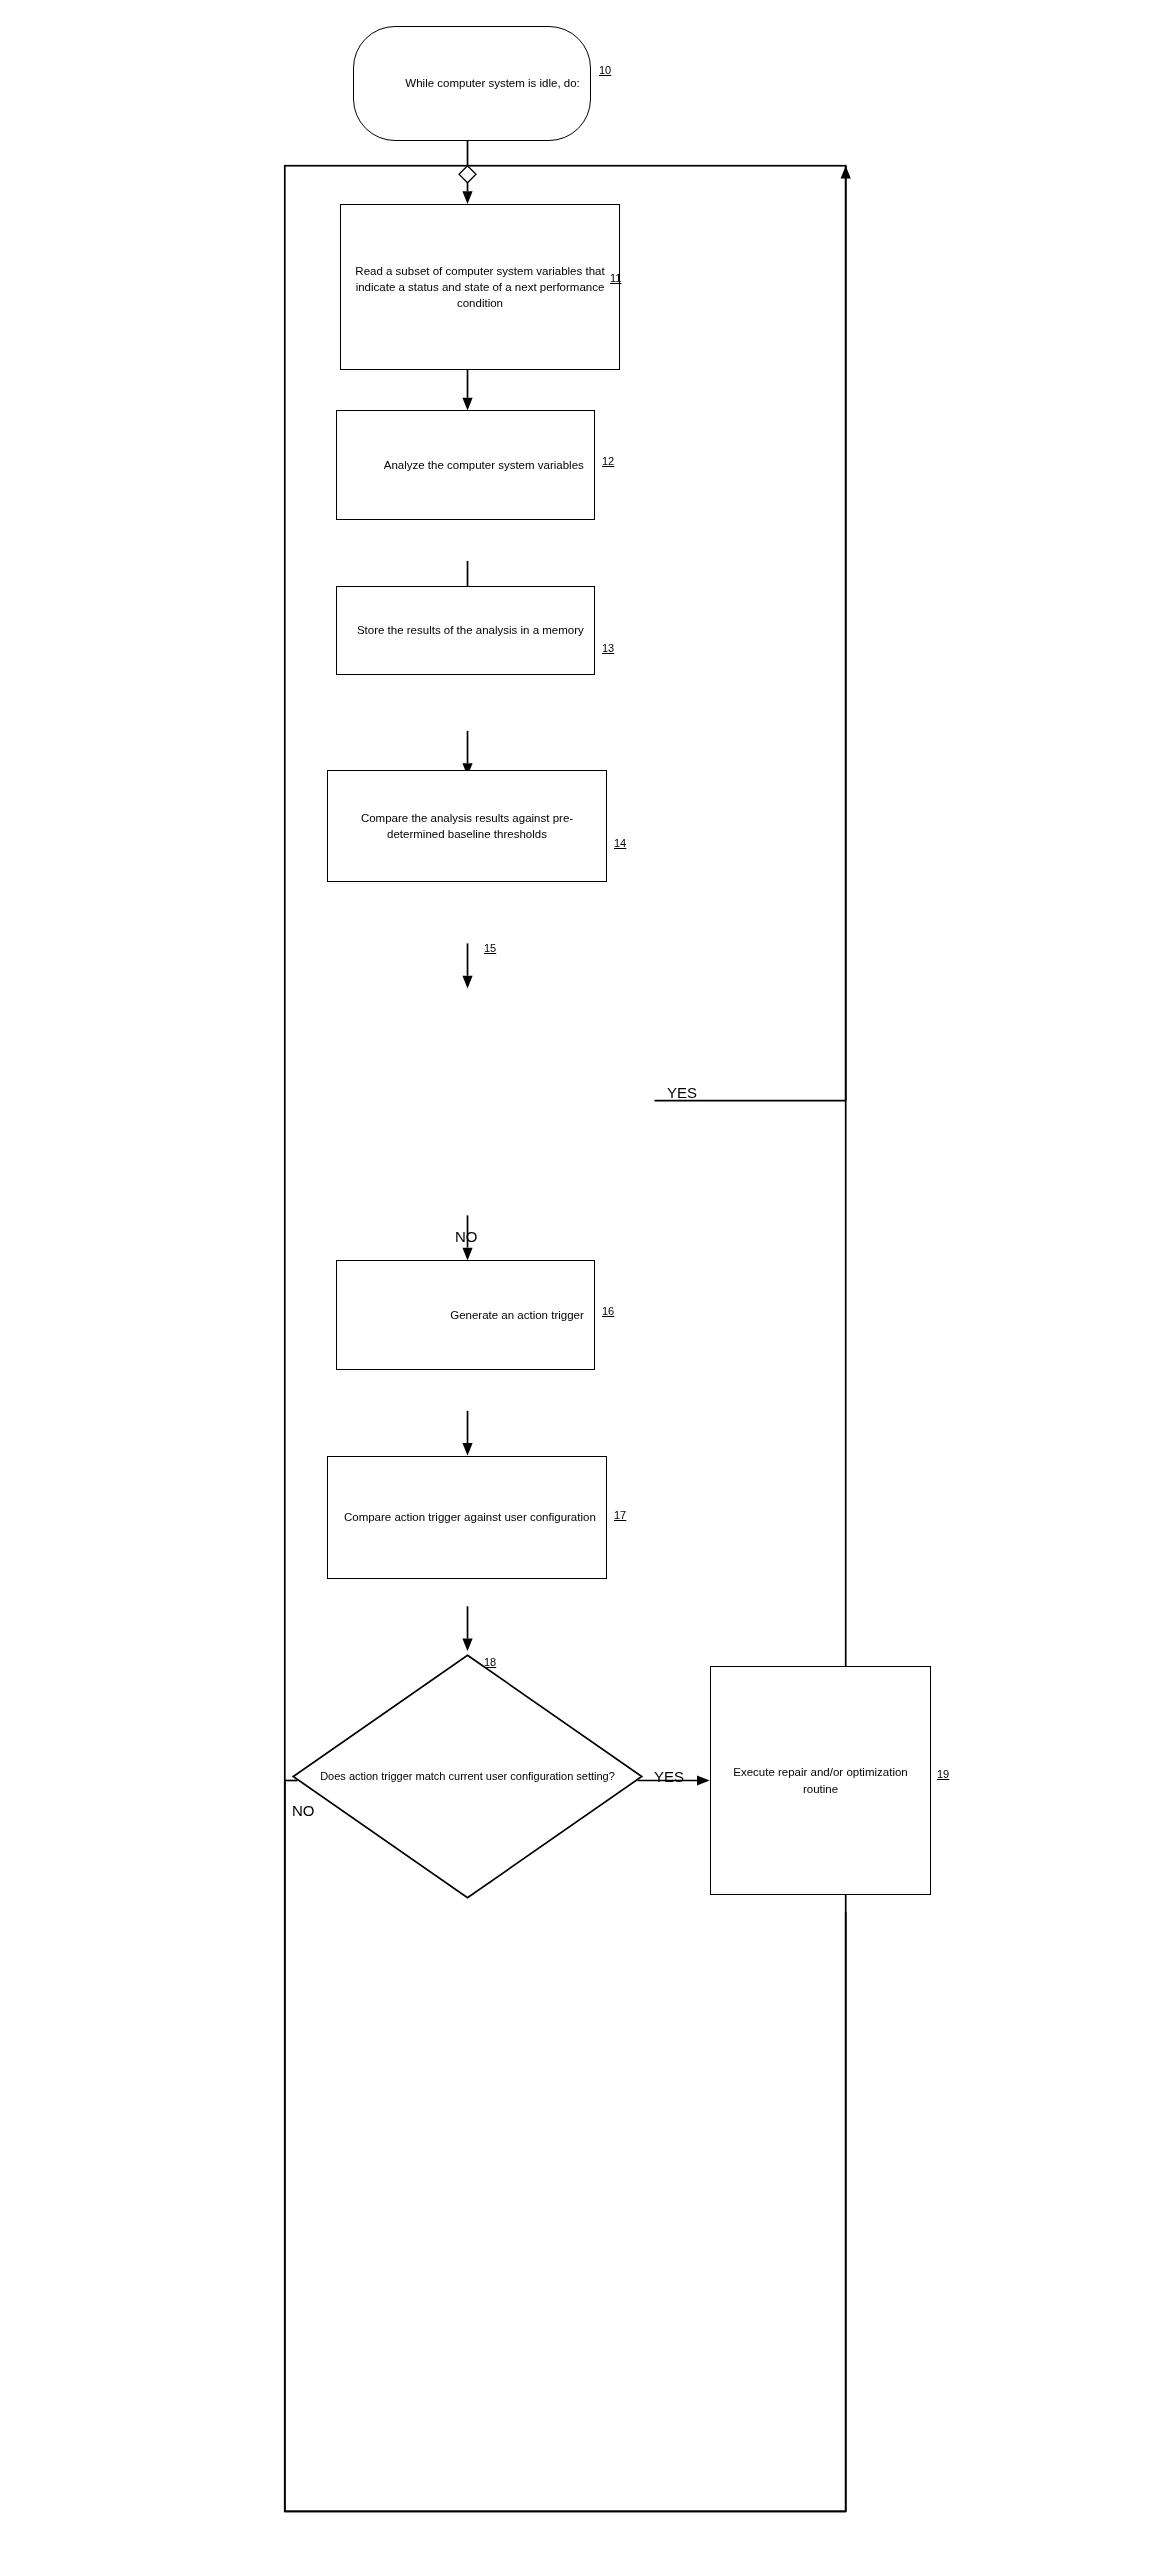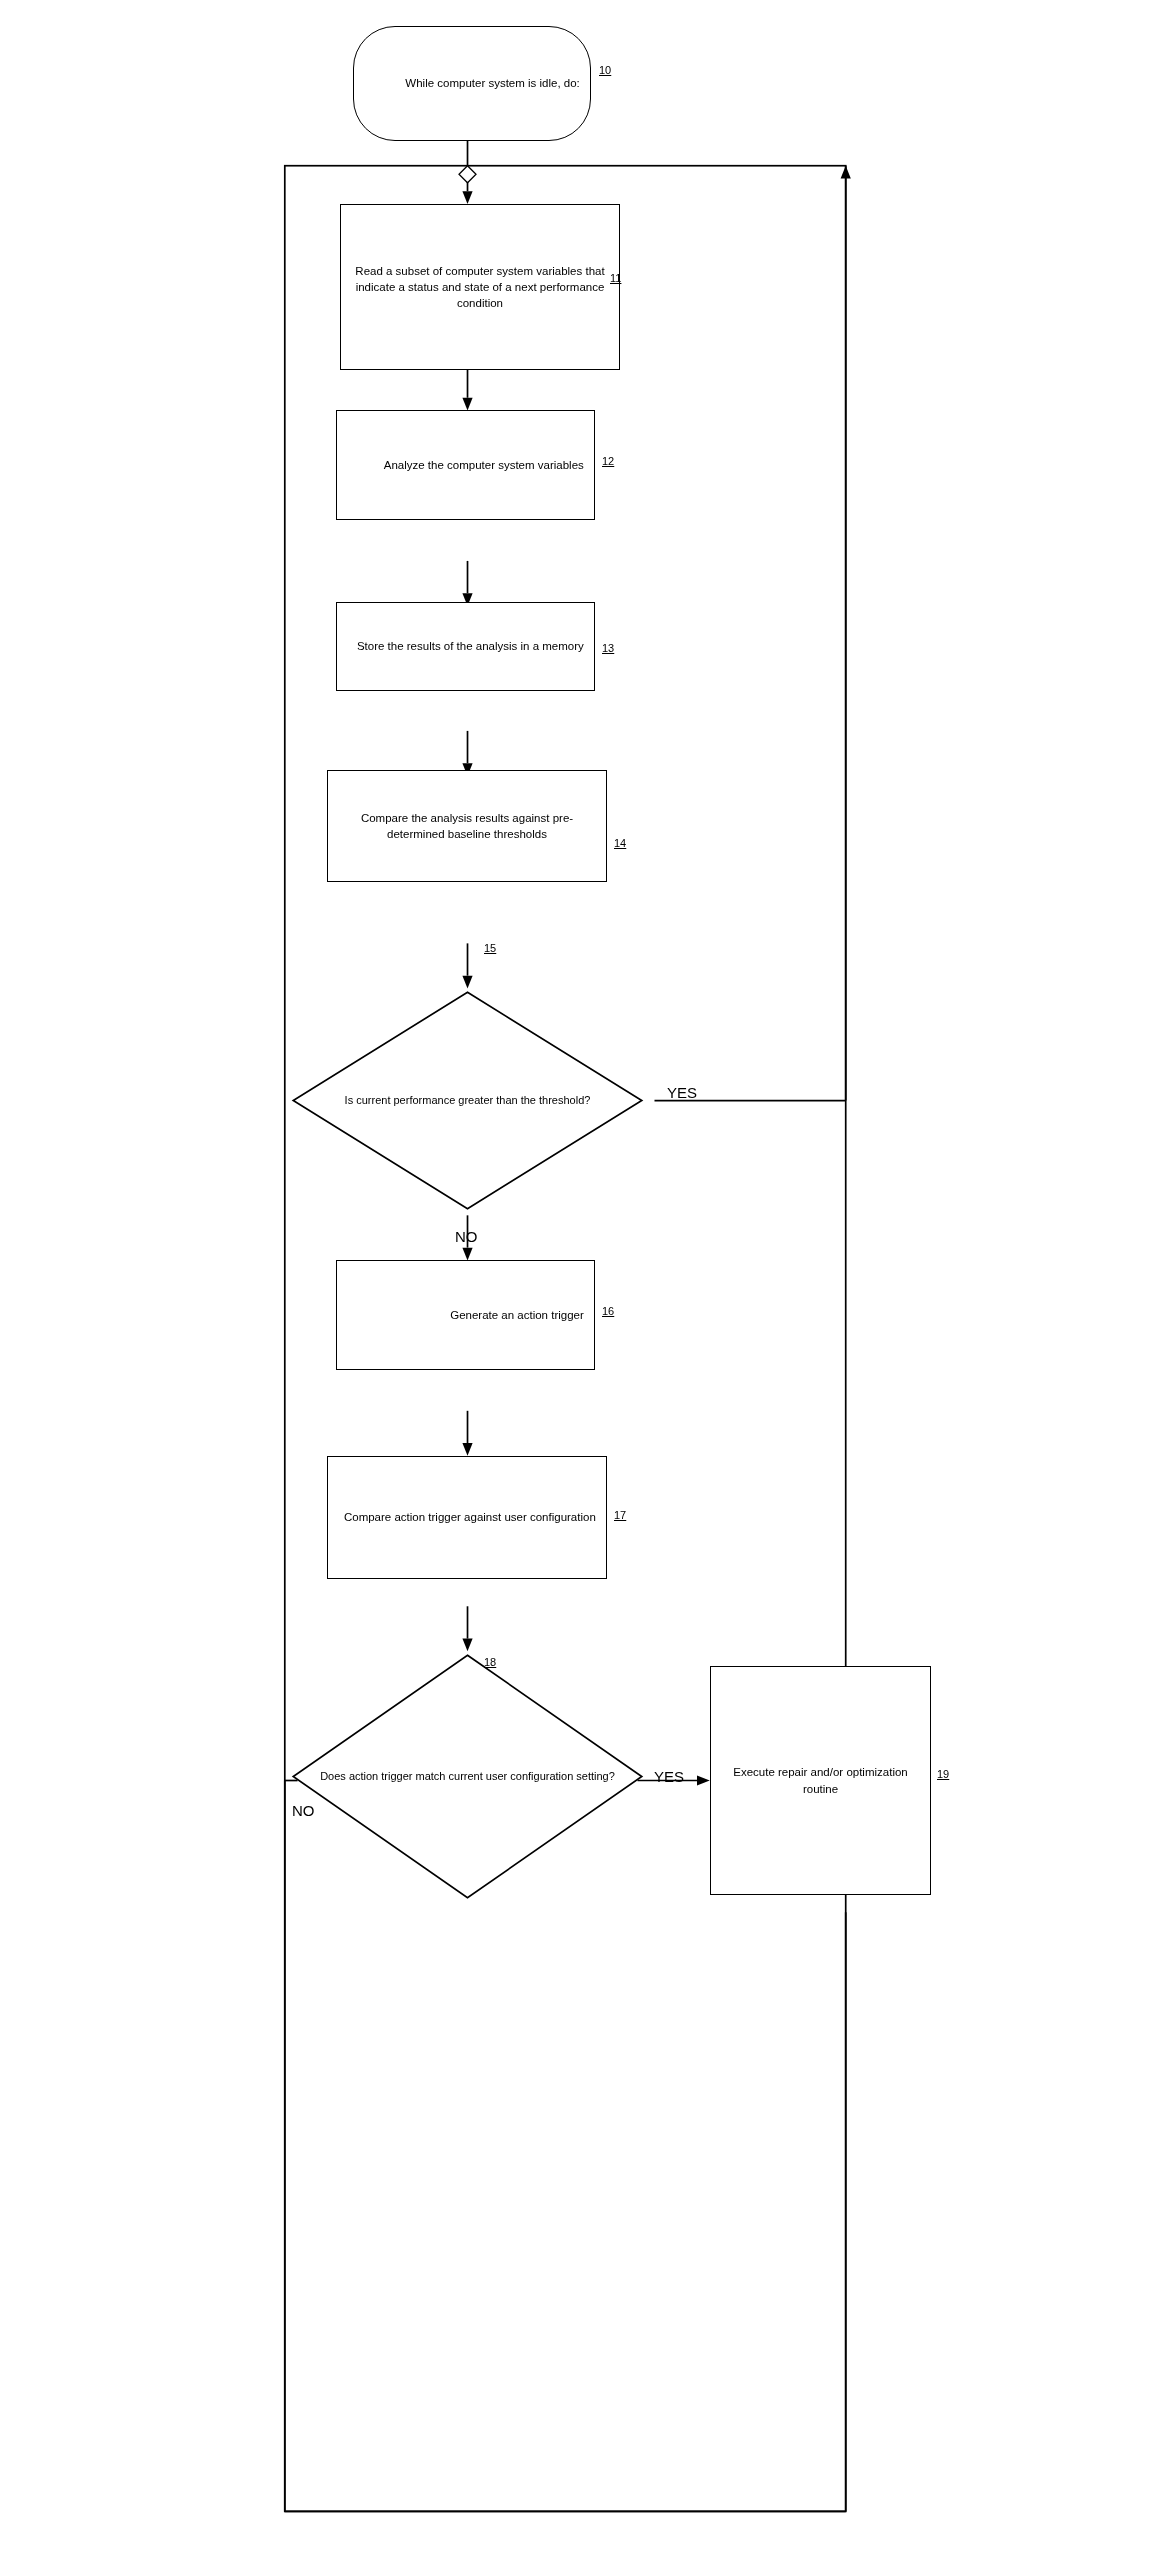--- a/index.html
+++ b/index.html
@@ -143,40 +143,30 @@
   <div class="flowchart-node" style="left:136px; top:204px; width:280px; height:166px;">
     <span>Read a subset of computer system variables that indicate a status and state of a next performance condition</span>
   </div>
   <span class="label-ref" style="left:406px; top:272px;">11</span>
 
   <div class="flowchart-node" style="left:132px; top:410px; width:259px; height:110px;">
     <span>Analyze the computer system variables</span>
   </div>
   <span class="label-ref" style="left:398px; top:455px;">12</span>
 
-  <div class="flowchart-node" style="left:132px; top:602px; width:259px; height:89px;">
+  <div class="flowchart-node" style="left:132px; top:586px; width:259px; height:89px;">
     <span>Store the results of the analysis in a memory</span>
   </div>
   <span class="label-ref" style="left:398px; top:642px;">13</span>
 
   <div class="flowchart-node" style="left:123px; top:770px; width:280px; height:112px;">
     <span>Compare the analysis results against pre-determined baseline thresholds</span>
   </div>
   <span class="label-ref" style="left:410px; top:837px;">14</span>
 
-  <div class="diamond" style="left:85px; top:988px; width:357px; height:225px;">
-    <div class="diamond-inner">
-      <svg viewBox="0 0 420 265" preserveAspectRatio="none">
-        <polygon points="210,5 415,132.5 210,260 5,132.5" fill="#fff" stroke="#000" stroke-width="2"></polygon>
-      </svg>
-      <div class="diamond-text">
-        <span>Is current performance greater than the threshold?</span>
-      </div>
-    </div>
-  </div>
   <span class="label-ref" style="left:280px; top:942px;">15</span>
 
   <span class="connector-label" style="left:463px; top:1084px;">YES</span>
 
   <span class="connector-label" style="left:251px; top:1228px;">NO</span>
 
   <div class="flowchart-node" style="left:132px; top:1260px; width:259px; height:110px;">
     <span>Generate an action trigger</span>
   </div>
   <span class="label-ref" style="left:398px; top:1305px;">16</span>

